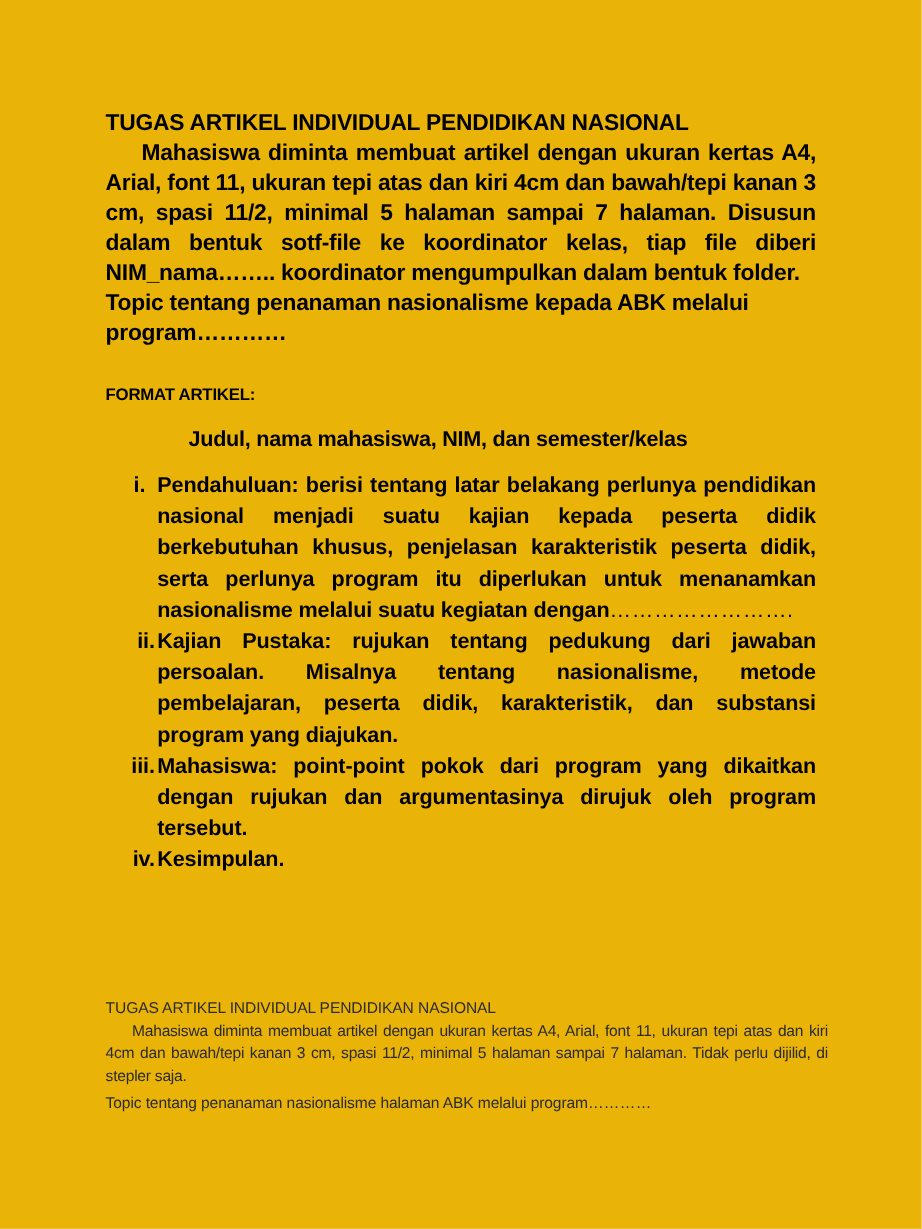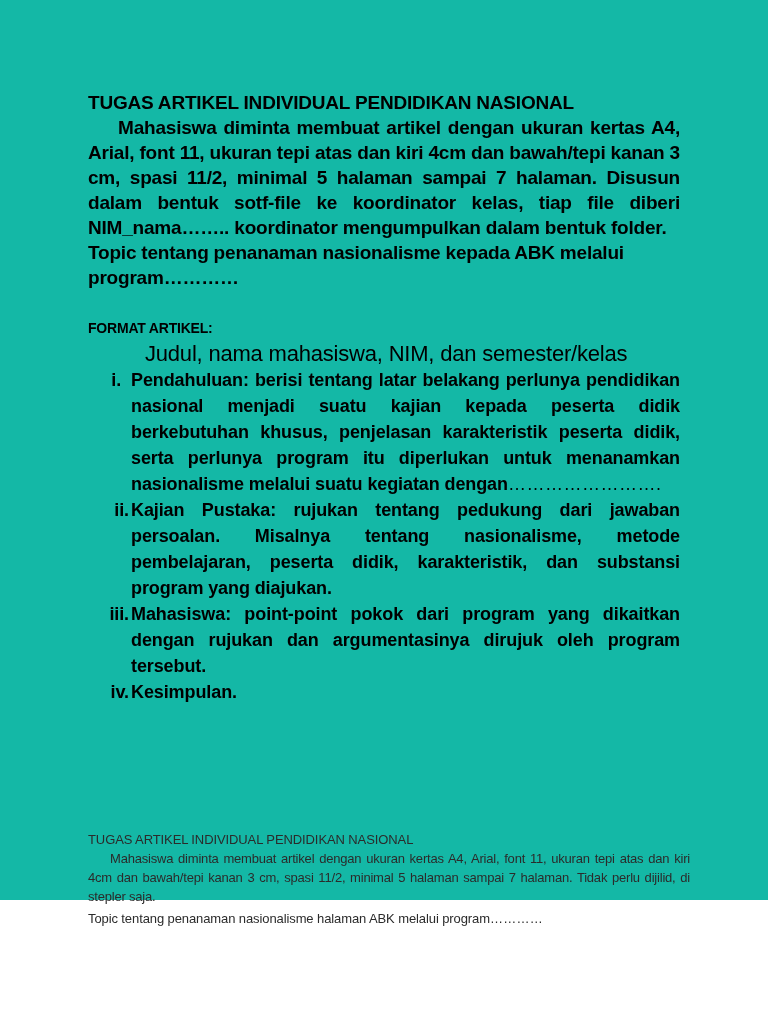--- a/index.html
+++ b/index.html
@@ -15,22 +15,22 @@
     font-family: "Liberation Sans", sans-serif;
     color: #000000;
     -webkit-font-smoothing: antialiased;
   }
 
   .page {
     position: absolute;
     left: 0;
     top: 0;
     width: 768px;
-    height: 900px;
-    background: #14b8a6;
+    height: 1024px;
+    background: #eab308;
   }
 
   
   .main-block {
     position: absolute;
     left: 88px;
     top: 90px;
     width: 592px;
   }
 
@@ -68,25 +68,25 @@
 
   .format-heading {
     font-size: 14px;
     font-weight: bold;
     line-height: 26px;
     letter-spacing: -0.2px;
     margin: 0;
   }
 
   .subtitle-line {
-    font-size: 22px;
-    font-weight: normal;
+    font-size: 18px;
+    font-weight: bold;
     line-height: 26px;
     letter-spacing: -0.2px;
-    margin: 0;
+    margin: 12px;
     padding-left: 57px;
   }
 
   
   .art-list {
     margin: 0;
     padding: 0;
     list-style: none;
   }
   .art-item {

